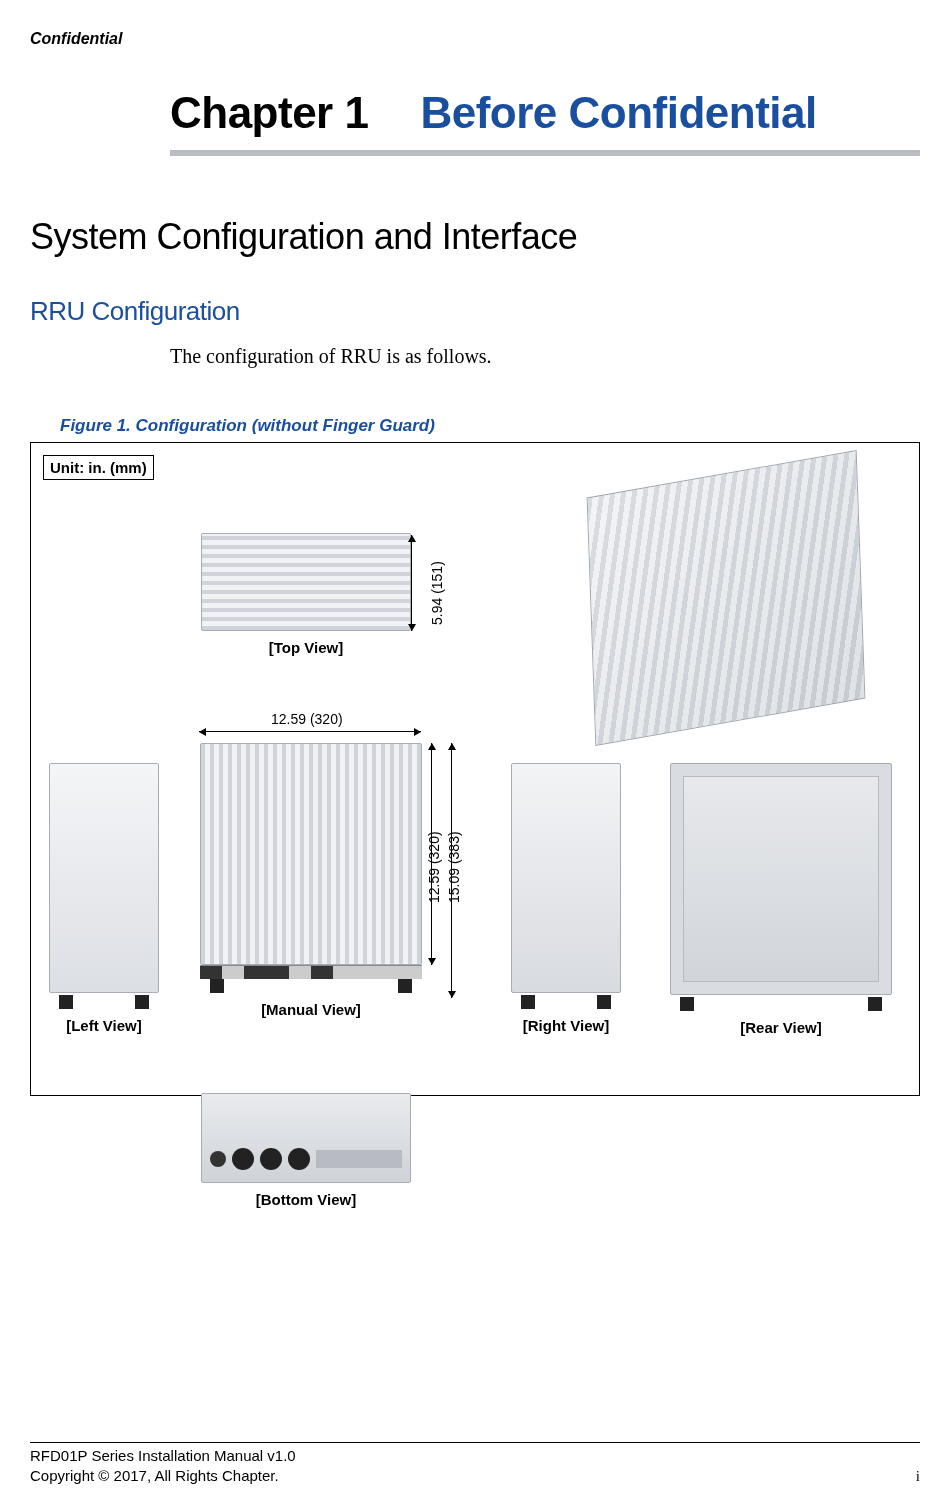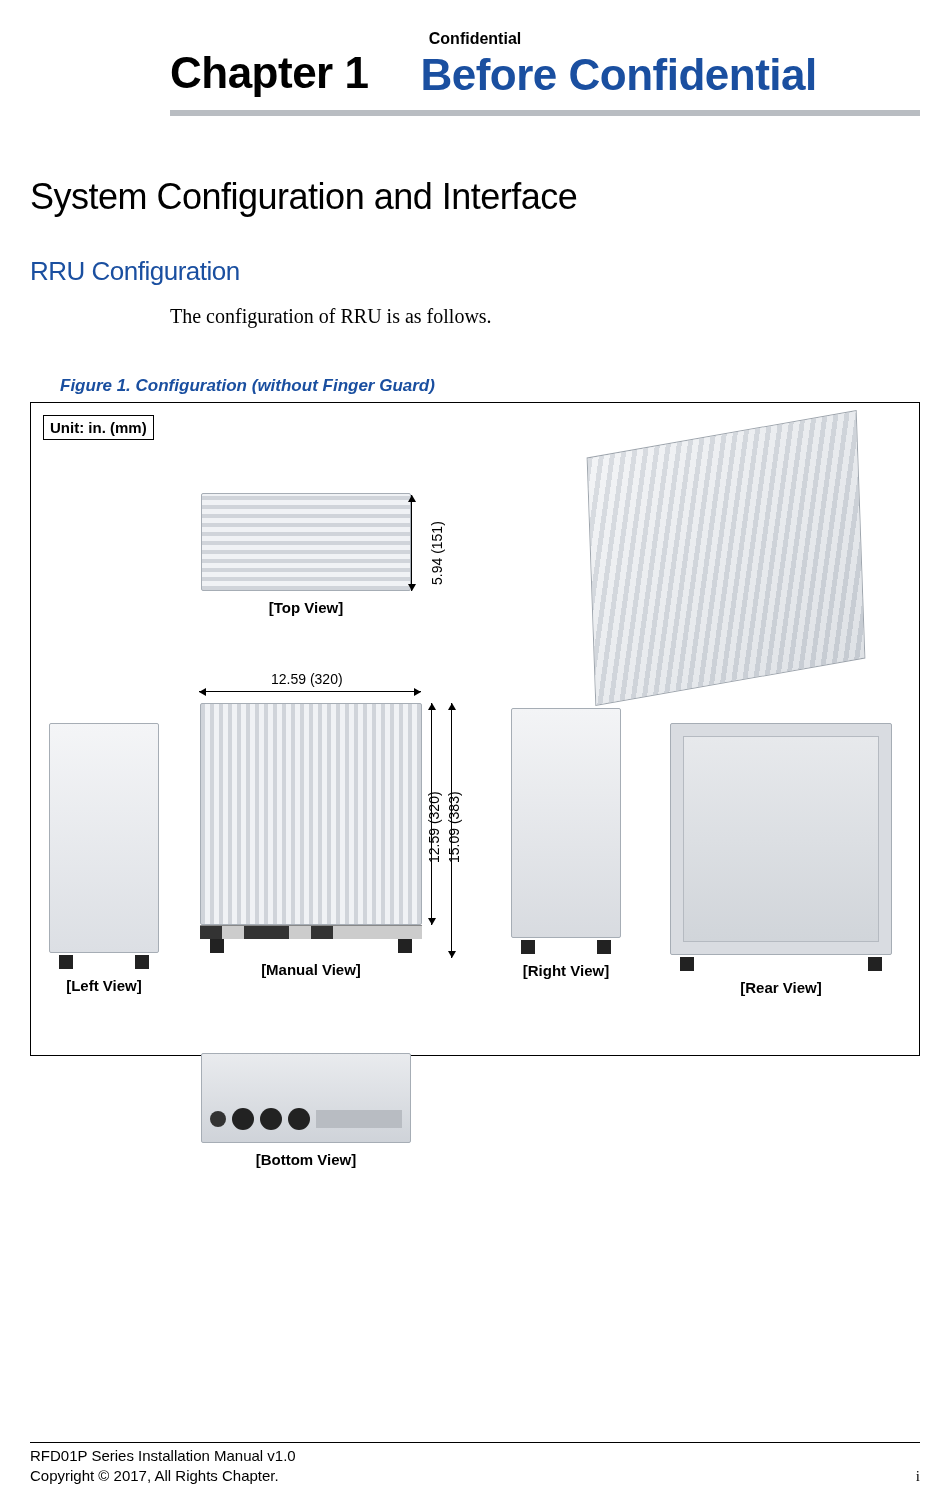--- a/index.html
+++ b/index.html
@@ -6,27 +6,29 @@
   body {
     width: 950px;
     height: 1501px;
     background: #fff;
     font-family: Arial, Helvetica, sans-serif;
     color: #000;
     position: relative;
     padding: 30px 30px 0 30px;
   }
   .confidential {
-    text-align: center;
+    text-align: left;
     font-weight: bold;
     font-size: 16px;
+    margin-bottom: 40px;
+    font-style: italic;
   }
   .chapter-heading {
     display: flex;
-    align-items: flex-end;
+    align-items: center;
     margin-left: 140px;
     margin-bottom: 12px;
   }
   .chapter-num {
     font-family: Arial, sans-serif;
     font-weight: 900;
     font-size: 44px;
     color: #000;
     letter-spacing: -0.5px;
     margin-right: 52px;
@@ -265,21 +267,21 @@
         <div class="leg"></div>
       </div>
     <div class="panel-label">[Manual View]</div>
   </div>
   <div class="dim-line-v" style="left:400px;top:300px;height:222px;"></div>
   <div class="dim-label dim-v" style="left:395px;top:460px;">12.59 (320)</div>
   <div class="dim-line-v" style="left:420px;top:300px;height:255px;"></div>
   <div class="dim-label dim-v" style="left:415px;top:460px;">15.09 (383)</div>
 
   
-  <div class="panel" style="left:460px;top:305px;width:150px;">
+  <div class="panel" style="left:460px;top:320px;width:150px;">
     <div class="panel-img" style="width:110px;height:230px;background:linear-gradient(180deg,#f3f4f6,#d8dbe0);"></div>
     <div class="legs" style="width:110px;margin:2px auto 0;">
         <div class="leg"></div>
         <div class="leg"></div>
       </div>
     <div class="panel-label">[Right View]</div>
   </div>
 
   
   <div class="panel" style="left:630px;top:320px;width:240px;">

